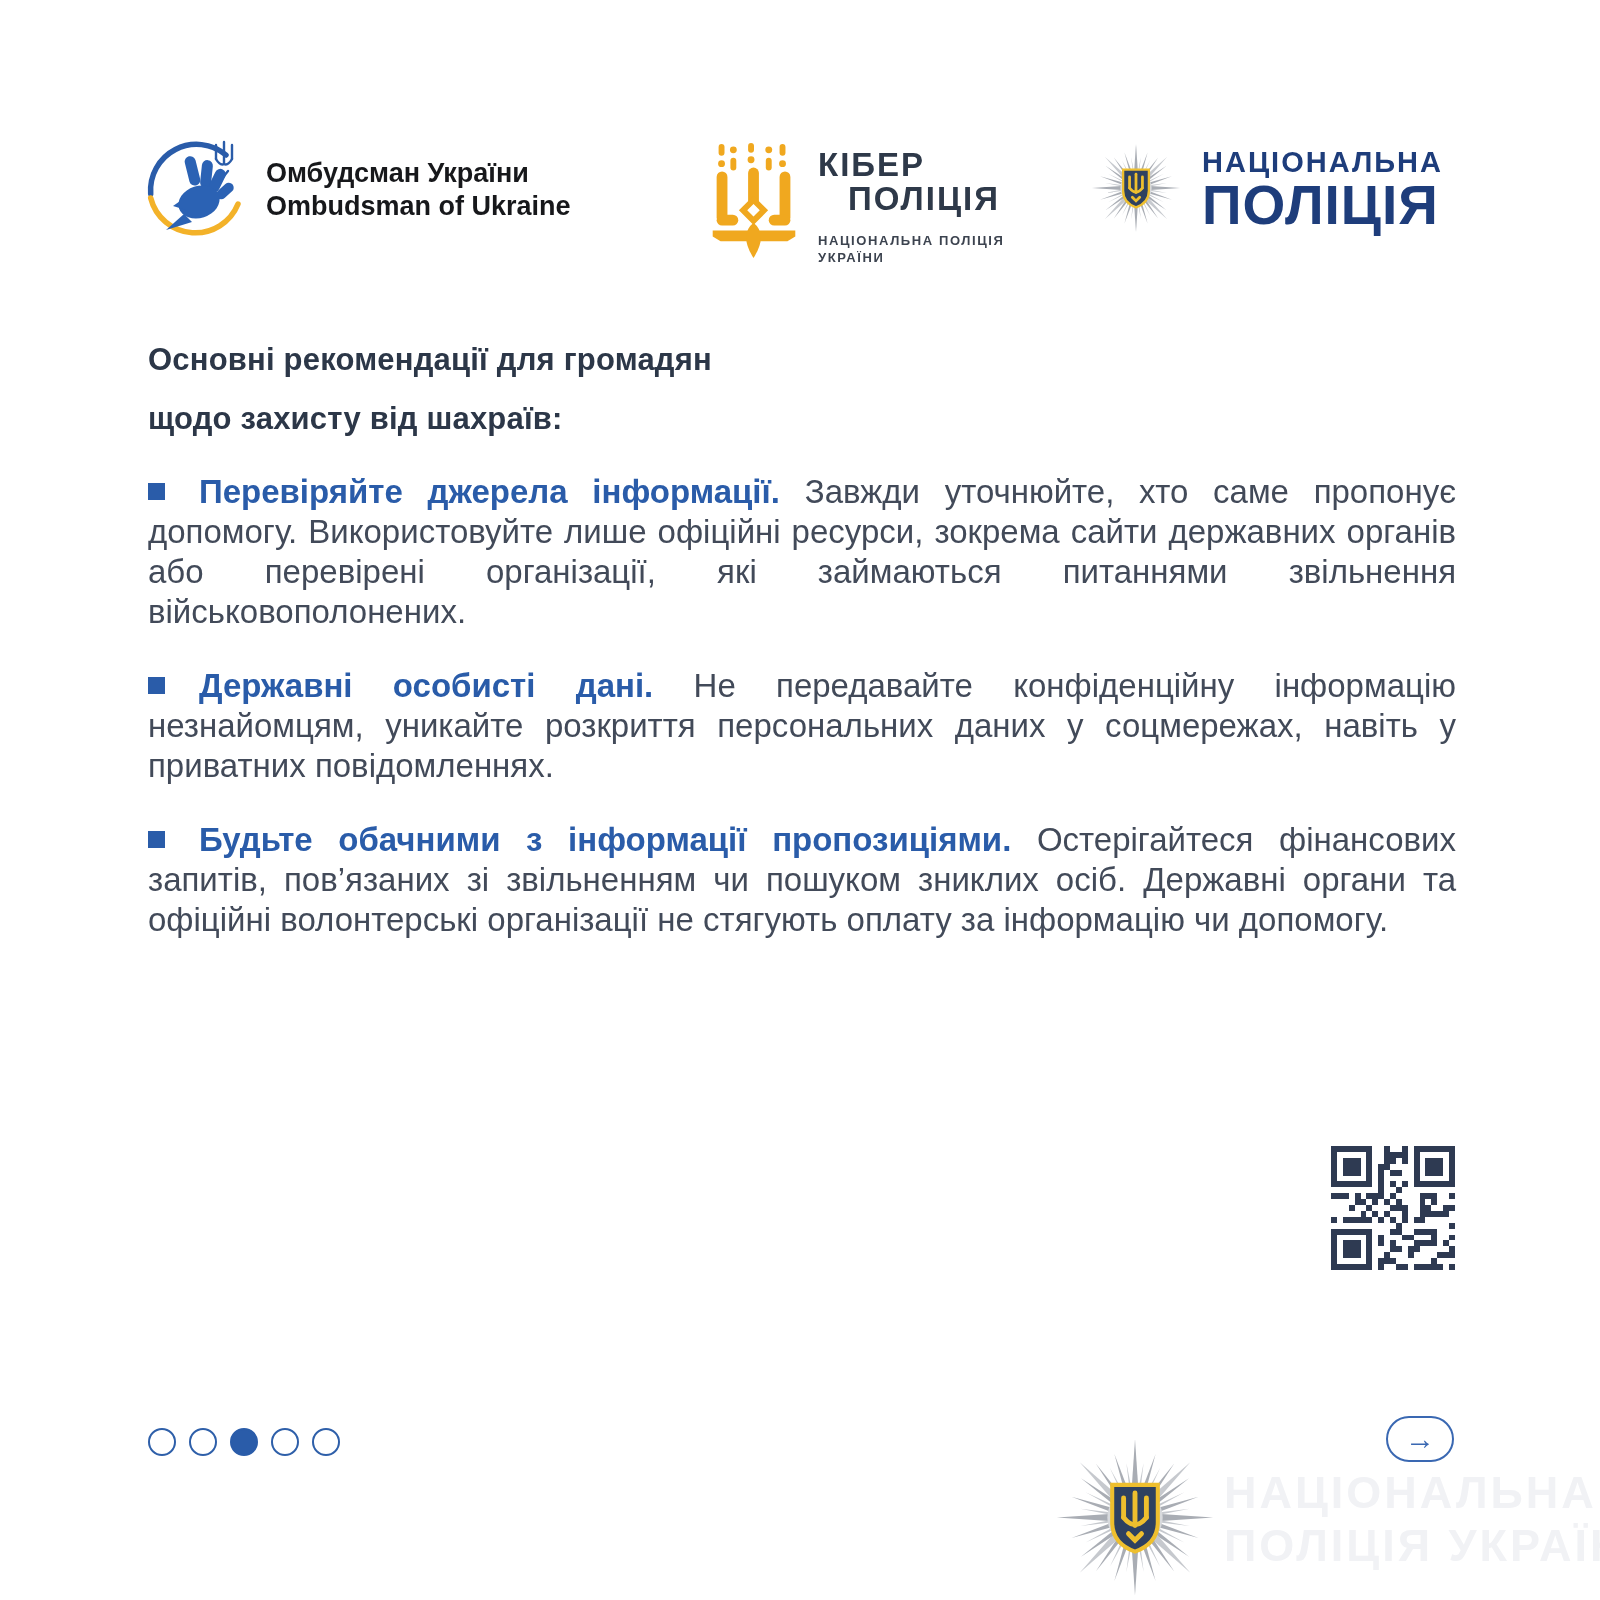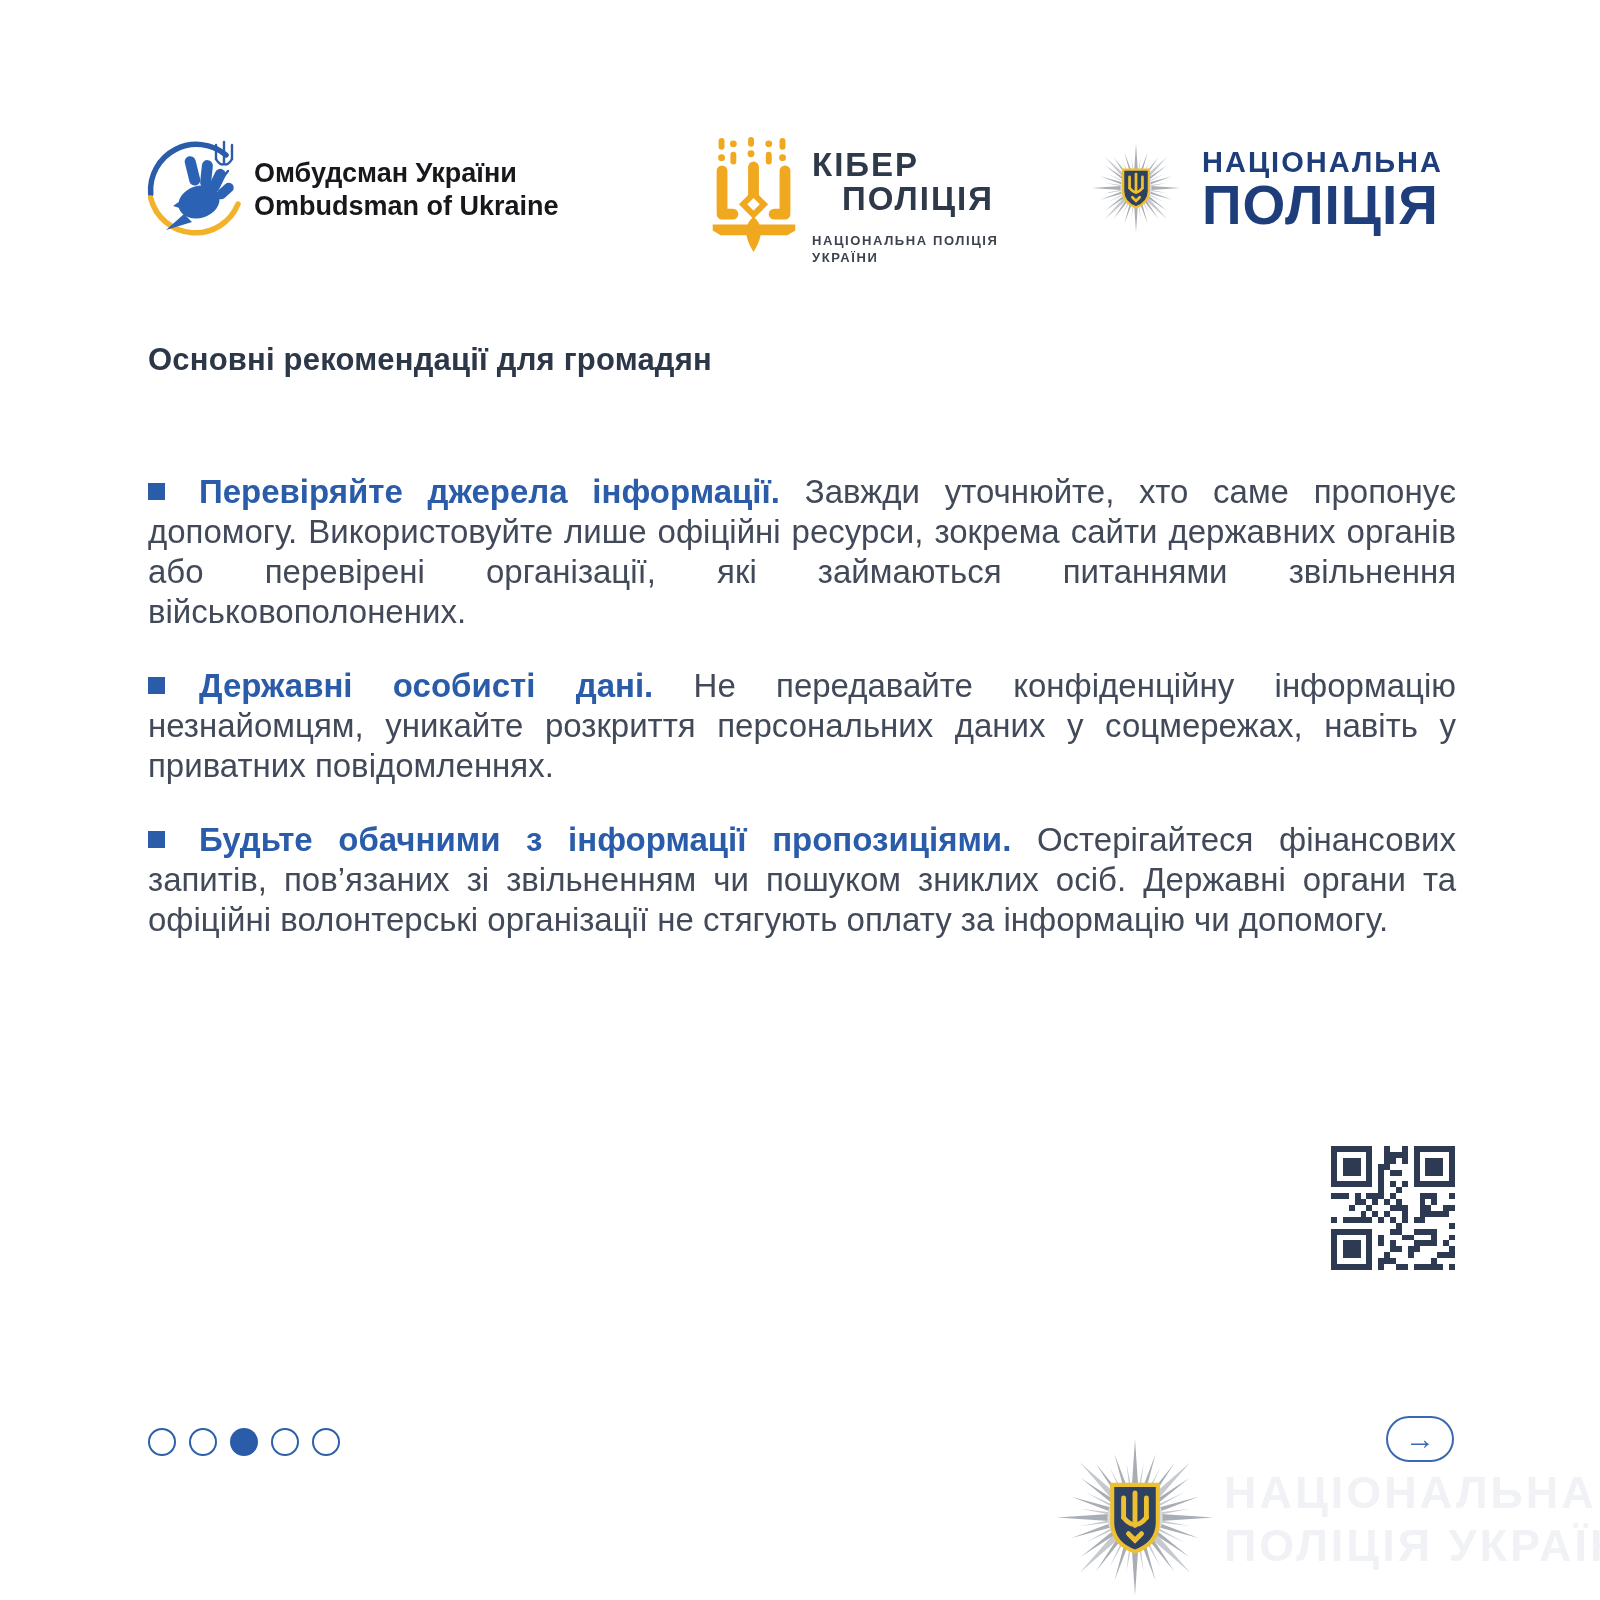--- a/index.html
+++ b/index.html
@@ -5,25 +5,25 @@
   * { margin:0; padding:0; box-sizing:border-box; }
   html,body { background:#ffffff; }
   .page {
     position:relative; width:1600px; height:1600px;
     background:#ffffff; overflow:hidden;
     font-family:"Liberation Sans", sans-serif;
     color:#424a59;
   }
 
   
-  .ombudsman { position:absolute; left:146px; top:140px; display:flex; align-items:center; gap:8px; }
+  .ombudsman { position:absolute; left:146px; top:140px; display:flex; align-items:center; gap:20px; }
   .ombudsman svg { width:100px; height:100px; }
   .ombudsman .names { font-size:27px; font-weight:bold; color:#17181b; line-height:33px; }
 
-  .cyber { position:absolute; left:704px; top:136px; display:flex; gap:8px; }
+  .cyber { position:absolute; left:704px; top:136px; display:flex; gap:14px;align-items:center; }
   .cyber svg { width:100px; height:118px; }
   .cyber .words { padding-top:12px; }
   .cyber .w1 { font-size:33px; font-weight:bold; color:#2e3949; letter-spacing:2px; line-height:34px; }
   .cyber .w2 { font-size:33px; font-weight:bold; color:#2e3949; letter-spacing:2px; line-height:34px; padding-left:30px; }
   .cyber .sub { margin-top:16px; font-size:13px; font-weight:bold; color:#3c434f; letter-spacing:1.6px; line-height:17px; }
 
   .natpol { position:absolute; left:1090px; top:142px; display:flex; align-items:center; gap:20px; }
   .natpol svg.badge { width:92px; height:92px; }
   .natpol .t1 { font-size:29px; font-weight:bold; color:#1e3d7b; letter-spacing:2px; line-height:33px; }
   .natpol .t2 { font-size:55px; font-weight:800; color:#1e3d7b; letter-spacing:1px; line-height:52px; }
@@ -186,20 +186,21 @@
       </g>
     </svg>
     <div>
       <div class="t1">НАЦІОНАЛЬНА</div>
       <div class="t2">ПОЛІЦІЯ</div>
     </div>
   </div>
 
   <h1 class="title">
     <div>Основні рекомендації для громадян</div>
+    <div>щодо захисту від шахраїв:</div>
   </h1>
 
   <div class="content">
     <p class="para">
       <span class="sq"></span><span class="lead">Перевіряйте джерела інформації.</span>
       <span>Завжди уточнюйте, хто саме пропонує допомогу. Використовуйте лише офіційні ресурси, зокрема сайти державних органів або перевірені організації, які займаються питаннями звільнення військовополонених.</span>
     </p>
     <p class="para">
       <span class="sq"></span><span class="lead">Державні особисті дані.</span>
       <span>Не передавайте конфіденційну інформацію незнайомцям, уникайте розкриття персональних даних у соцмережах, навіть у приватних повідомленнях.</span>

